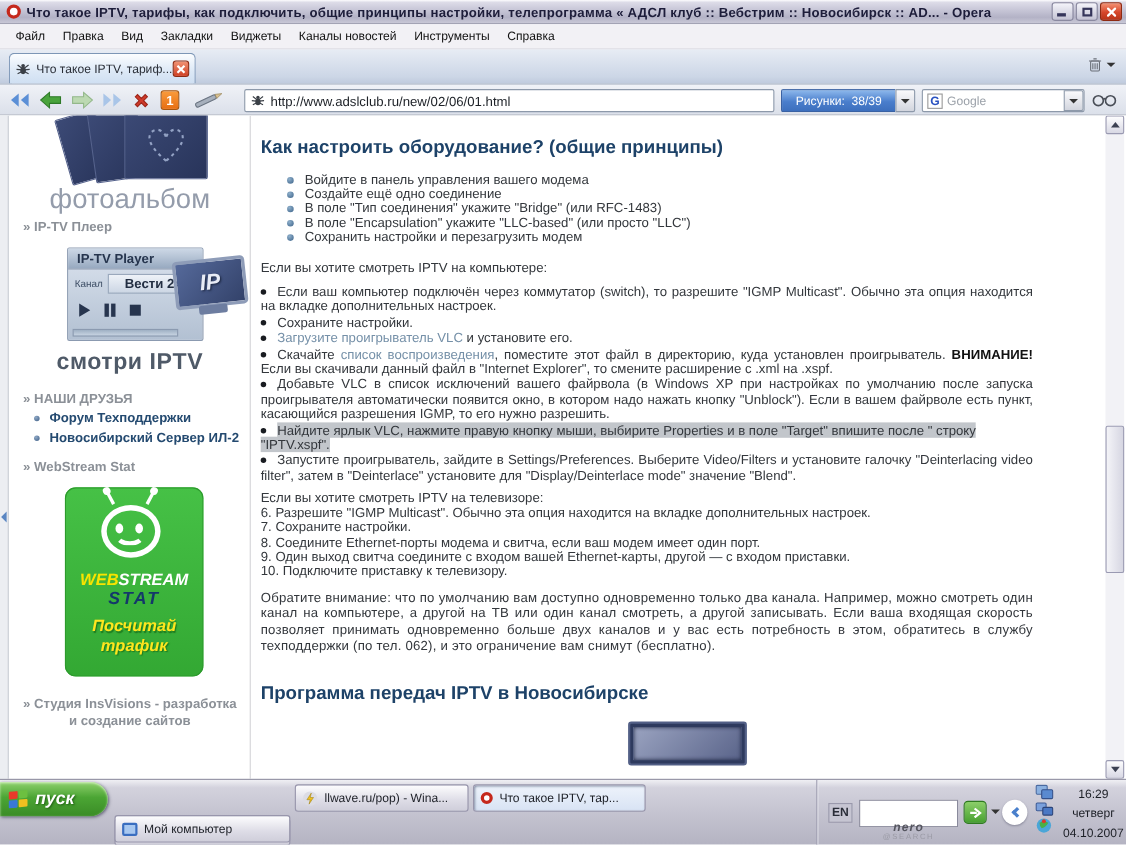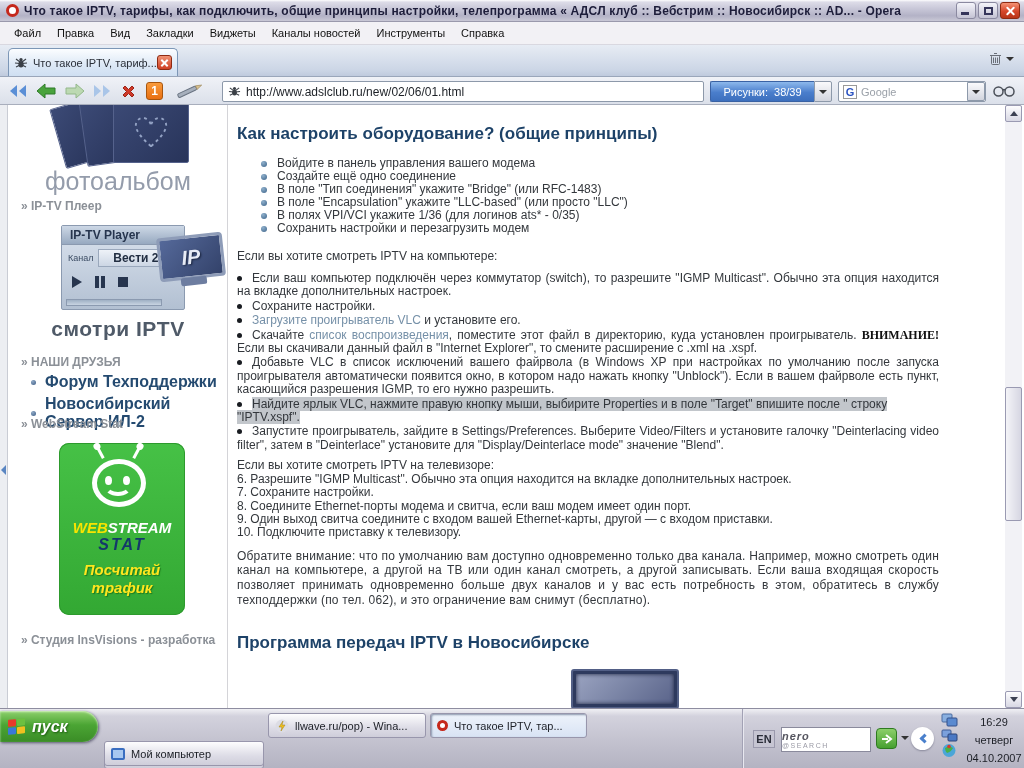--- a/index.html
+++ b/index.html
@@ -99,21 +99,21 @@
   .pmon .scr { width:66px; height:44px; background:linear-gradient(135deg,#55699a,#33426a); border:3px solid #8e9cb8;
     border-radius:4px; transform:rotate(-6deg); display:flex; align-items:center; justify-content:center;
     color:#e8ecf6; font-weight:bold; font-size:20px; font-style:italic; text-shadow:1px 1px 2px #1c2742; }
   .pmon .base { width:26px; height:8px; background:#6d7da0; margin:-2px auto 0; border-radius:2px; transform:rotate(-6deg); }
   .watch { position:absolute; left:0; top:212px; width:100%; text-align:center;
     font-size:21px; font-weight:bold; color:#4f5a68; letter-spacing:.5px; }
   .friends-h { position:absolute; left:12px; top:250px; }
   .friends { position:absolute; left:22px; top:268px; }
   .friends .fi { display:flex; align-items:center; gap:9px; margin-bottom:4px; }
   .fdot { width:5px; height:5px; border-radius:50%; background:radial-gradient(circle at 35% 30%,#8fa9c6,#3c5c84); flex:none; }
-  .friends a { font-size:16px; font-weight:bold; color:#244a70; text-decoration:none; }
+  .friends a { font-size:12px; font-weight:bold; color:#244a70; text-decoration:none; }
   .ws-h { position:absolute; left:12px; top:312px; }
   .banner { position:absolute; left:50px; top:338px; width:126px; height:172px; border-radius:10px;
     background:linear-gradient(180deg,#46c146,#33a833); box-shadow:inset 0 0 0 1px #2d9a2d; text-align:center;font-style:italic; }
   .face { position:absolute; left:33px; top:16px; width:54px; height:48px; border:5px solid #fff; border-radius:50%; }
   .face .eye { position:absolute; top:12px; width:7px; height:9px; border-radius:50%; background:#fff; }
   .face .eye.l { left:8px; } .face .eye.r { left:26px; }
   .face .smile { position:absolute; left:7px; top:12px; width:28px; height:20px; border:4px solid transparent;
     border-bottom-color:#fff; border-radius:50%; }
   .ant { position:absolute; width:3px; height:12px; background:#fff; }
   .ant.a1 { left:40px; top:4px; transform:rotate(-28deg); } .ant.a2 { left:76px; top:4px; transform:rotate(28deg); }
@@ -133,21 +133,21 @@
   h1.ch { margin-bottom:13px; }
   .setup { list-style:none; margin:0 0 15px 24px; }
   .setup li { position:relative; padding-left:16px; line-height:13px; }
   .setup li::before { content:""; position:absolute; left:0; top:4px; width:6px; height:6px; border-radius:50%;
     background:radial-gradient(circle at 35% 30%,#8fb0cc,#3c6288); }
   .intro { margin-bottom:9px; line-height:13px; }
   .bp { line-height:13.4px; margin-bottom:1px; }
   .jp { text-align:justify; }
   .bdot { display:inline-block; width:5px; height:5px; border-radius:50%; background:#191c21; margin-right:10px; vertical-align:1px; }
   .clink { color:#7590a8; }
-  .cb { font-weight:bold; color:#111;font-family:Liberation Serif, serif; }
+  .cb { font-weight:bold; color:#111; }
   .hl { background:#c2c6cb; }
   .tvintro { margin:7px 0 0; line-height:13.4px; }
   .tvsteps div { line-height:13.4px; }
   .notice { margin-top:9px; line-height:14.6px; text-align:justify; letter-spacing:.2px; }
   h2.ch.second { margin-top:26px; }
   .tvpic { position:relative; width:160px; height:70px; margin:16px 0 0 310px; }
   .tvtop { position:absolute; left:24px; top:0; width:108px; height:40px; background:#2e3a5e; border:2px solid #525f86;
     border-radius:3px; padding:3px; }
   .tvtop .scr, .tvbl .scr, .tvbr .scr { width:100%; height:100%; background:linear-gradient(135deg,#9aa3c0,#5a648a);
     box-shadow:inset 0 0 4px #1c2440; }
@@ -178,21 +178,21 @@
     padding:0 6px; font-size:11px; color:#1c1f26; overflow:hidden; white-space:nowrap; }
   .taskbtn.active { background:linear-gradient(180deg,#eef3fb,#d8e3f4); box-shadow:inset 1px 1px 2px #8a96ac; }
   .oring { width:11px; height:11px; border:3px solid #c5281c; border-radius:50%; background:#fff; flex:none; }
   .moncmp { width:14px; height:12px; background:#3a6ec0; border-radius:2px; padding:2px; flex:none; }
   .moncmp i { display:block; width:100%; height:100%; background:#a8c8f0; }
   .tray { position:absolute; right:0; top:0; width:282px; height:60px; border-left:1px solid #a2a1b4;
     box-shadow:inset 1px 0 0 #e8e8f0; }
   .lang { position:absolute; left:10px; top:21px; width:22px; height:18px; background:#c6c5d2; border:1px solid #9a99ac;
     font-size:11px; font-weight:bold; color:#2a2d38; display:flex; align-items:center; justify-content:center; }
   .nerobox { position:absolute; left:38px; top:18px; width:90px; height:25px; background:#fff; border:1px solid #8a8a9c;
-    line-height:1; padding-top:3px; }
+    text-align:center; line-height:1; padding-top:19px; }
   .nerobox .n1 { font-size:11px; font-weight:bold; font-style:italic; color:#55555f; letter-spacing:1px; }
   .nerobox .n2 { font-size:7px; color:#9a9aa5; letter-spacing:1.5px; }
   .gobtn { position:absolute; left:133px; top:19px; width:21px; height:21px; border:1px solid #2e7a20; border-radius:4px;
     background:linear-gradient(180deg,#8ccf6a,#46a030); display:flex; align-items:center; justify-content:center; }
   .godrop { position:absolute; left:158px; top:27px; }
   .chev { position:absolute; left:168px; top:18px; width:23px; height:23px; border-radius:50%; background:#fff;
     box-shadow:0 1px 2px #8a8a9c; display:flex; align-items:center; justify-content:center; }
   .chev i { width:7px; height:7px; border-left:3px solid #4a80cc; border-bottom:3px solid #4a80cc; transform:rotate(45deg); margin-left:3px; }
   .trayicons { position:absolute; left:198px; top:4px; width:20px; }
   .trayicons .ti { margin-bottom:3px; }
@@ -415,31 +415,31 @@
         </div>
         <div class="bl2">STAT</div>
         <div class="bcta">
           <div>Посчитай</div>
           <div>трафик</div>
         </div>
       </div>
 
       <div class="studio">
         <div>» Студия InsVisions - разработка</div>
+        <div>и создание сайтов</div>
       </div>
     </div>
 
     <div class="main">
       <h1 class="ch">Как настроить оборудование? (общие принципы)</h1>
       <ul class="setup">
         <li>Войдите в панель управления вашего модема</li>
         <li>Создайте ещё одно соединение</li>
         <li>В поле "Тип соединения" укажите "Bridge" (или RFC-1483)</li>
         <li>В поле "Encapsulation" укажите "LLC-based" (или просто "LLC")</li>
-        <li>В полях VPI/VCI укажите 1/36 (для логинов ats* - 0/35)</li>
         <li>Сохранить настройки и перезагрузить модем</li>
       </ul>
       <p class="intro">Если вы хотите смотреть IPTV на компьютере:</p>
 
       <p class="bp jp"><span class="bdot"></span><span>Если ваш компьютер подключён через коммутатор (switch), то разрешите "IGMP Multicast". Обычно эта опция находится на вкладке дополнительных настроек.</span></p>
       <p class="bp"><span class="bdot"></span><span>Сохраните настройки.</span></p>
       <p class="bp"><span class="bdot"></span><a class="clink">Загрузите проигрыватель VLC</a><span> и установите его.</span></p>
       <p class="bp jp"><span class="bdot"></span><span>Скачайте </span><a class="clink">список воспроизведения</a><span>, поместите этот файл в директорию, куда установлен проигрыватель. </span><span class="cb">ВНИМАНИЕ!</span><span> Если вы скачивали данный файл в "Internet Explorer", то смените расширение с .xml на .xspf.</span></p>
       <p class="bp jp"><span class="bdot"></span><span>Добавьте VLC в список исключений вашего файрвола (в Windows XP при настройках по умолчанию после запуска проигрывателя автоматически появится окно, в котором надо нажать кнопку "Unblock"). Если в вашем файрволе есть пункт, касающийся разрешения IGMP, то его нужно разрешить.</span></p>
       <p class="bp"><span class="bdot"></span><span class="hl">Найдите ярлык VLC, нажмите правую кнопку мыши, выбирите Properties и в поле "Target" впишите после " строку "IPTV.xspf".</span></p>

